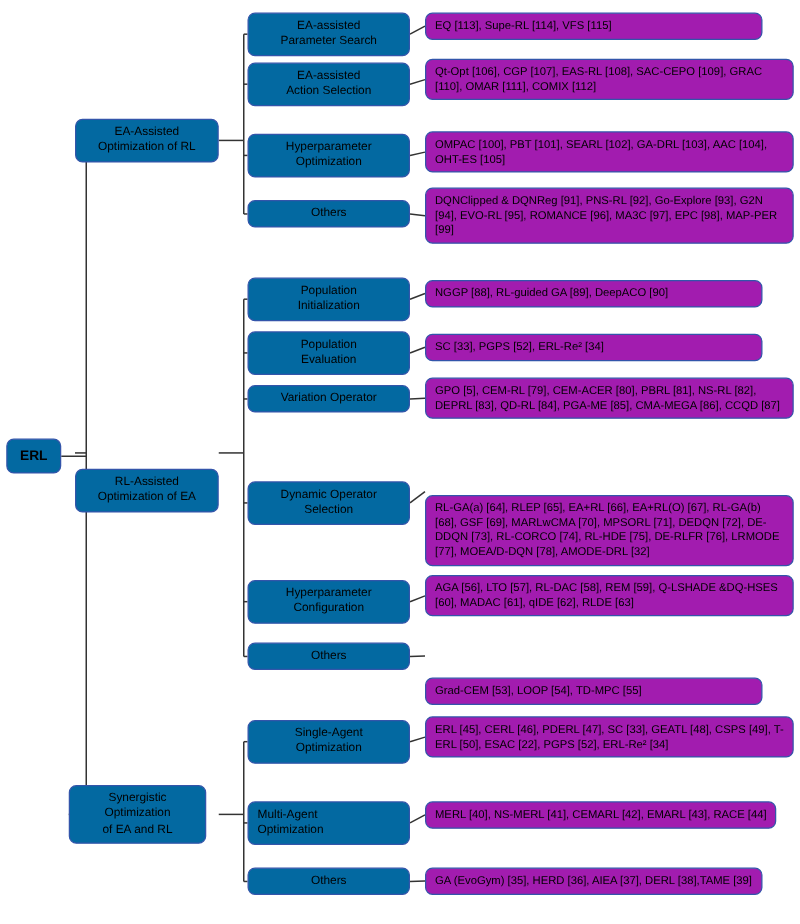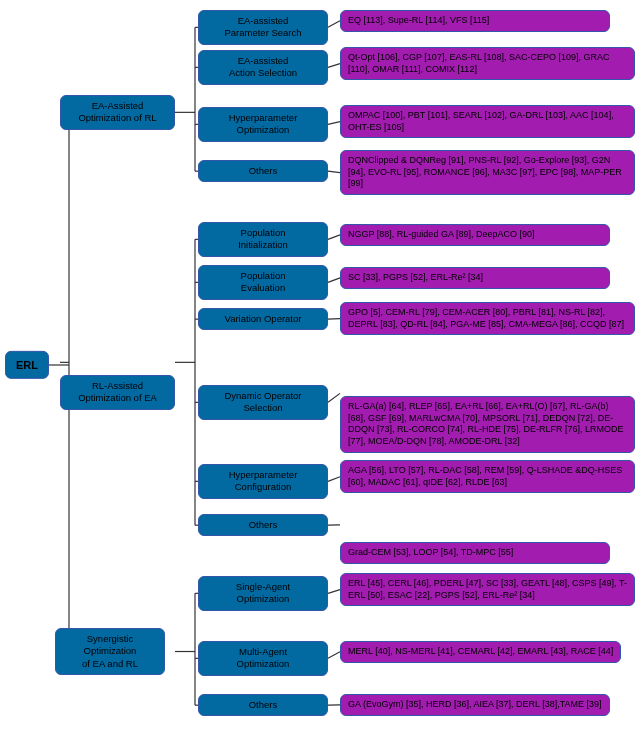--- a/index.html
+++ b/index.html
@@ -190,21 +190,21 @@
     <span>Grad-CEM [53], LOOP [54], TD-MPC [55]</span>
   </div>
 
   <div class="node node-sm" id="node-syn-single" style="position:absolute; left:198px; top:576px; width:130px; text-align:center;">
     <span>Single-Agent<br>Optimization</span>
   </div>
   <div class="node-desc" id="desc-syn-single" style="position:absolute; left:340px; top:573px;">
     <span>ERL [45], CERL [46], PDERL [47], SC [33], GEATL [48], CSPS [49], T-ERL [50], ESAC [22], PGPS [52], ERL-Re² [34]</span>
   </div>
 
-  <div class="node node-sm" id="node-syn-multi" style="position:absolute; left:198px; top:641px; width:130px; text-align:center;">
+  <div class="node node-sm" id="node-syn-multi" style="position:absolute; left:198px; top:641px; width:130px; text-align:left;">
     <span>Multi-Agent<br>Optimization</span>
   </div>
   <div class="node-desc" id="desc-syn-multi" style="position:absolute; left:340px; top:641px;">
     <span>MERL [40], NS-MERL [41], CEMARL [42], EMARL [43], RACE [44]</span>
   </div>
 
   <div class="node node-sm" id="node-syn-others" style="position:absolute; left:198px; top:694px; width:130px; text-align:center;">
     <span>Others</span>
   </div>
   <div class="node-desc" id="desc-syn-others" style="position:absolute; left:340px; top:694px;">

